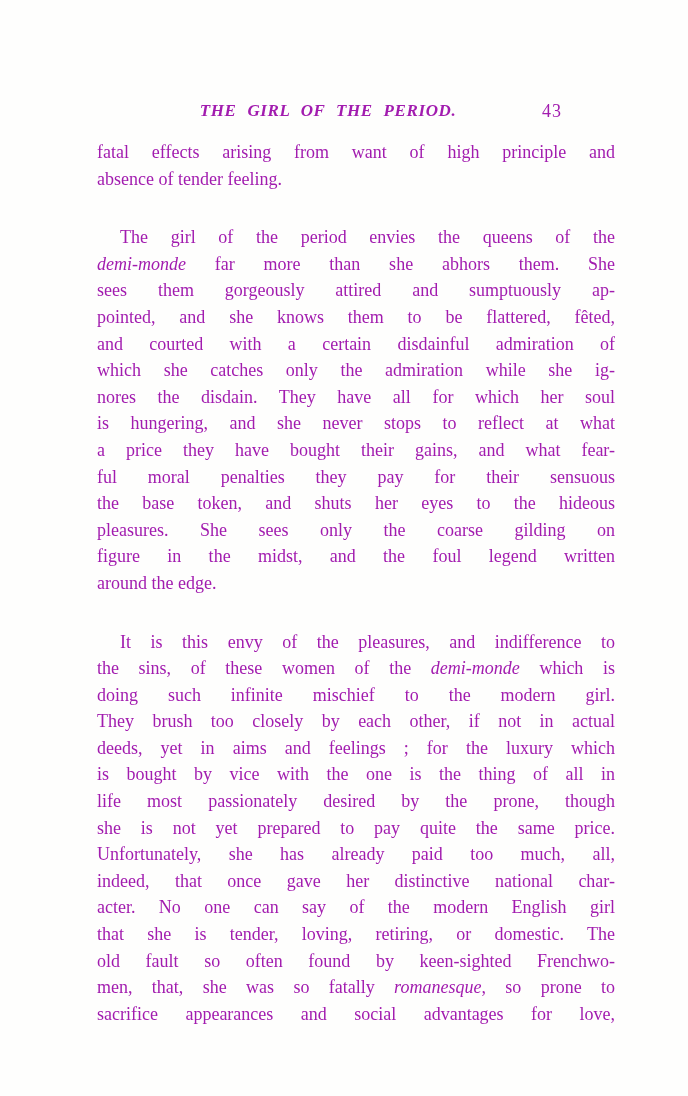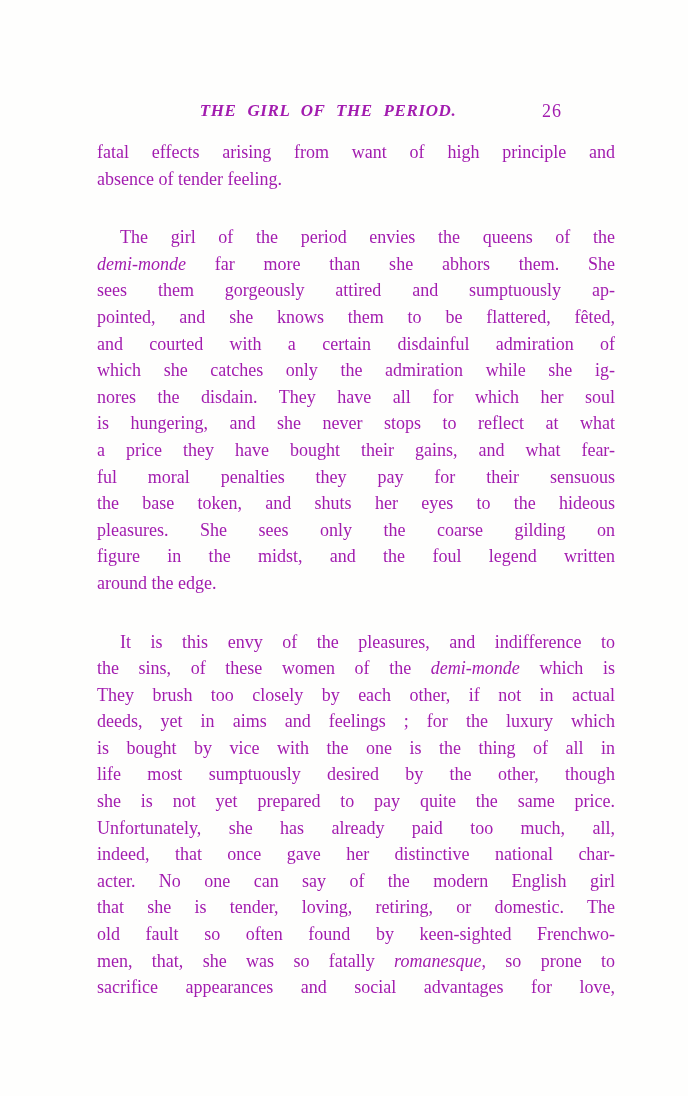--- a/index.html
+++ b/index.html
@@ -67,45 +67,46 @@
   .line i {
     font-style: italic;
   }
 </style>
 </head>
 <body>
 
 <div class="page">
   <div class="header">
     <span class="running-title">THE GIRL OF THE PERIOD.</span>
-    <span class="page-number">26</span>
+    <span class="page-number">43</span>
   </div>
   <div class="body-text">
       <div class="line"><span>fatal effects arising from want of high principle and</span></div>
       <div class="line para-end"><span>absence of tender feeling.</span></div>
       <div class="line indent"><span>The girl of the period envies the queens of the</span></div>
       <div class="line"><i>demi-monde</i><span> far more than she abhors them. She</span></div>
       <div class="line"><span>sees them gorgeously attired and sumptuously ap-</span></div>
       <div class="line"><span>pointed, and she knows them to be flattered, fêted,</span></div>
       <div class="line"><span>and courted with a certain disdainful admiration of</span></div>
       <div class="line"><span>which she catches only the admiration while she ig-</span></div>
       <div class="line"><span>nores the disdain. They have all for which her soul</span></div>
       <div class="line"><span>is hungering, and she never stops to reflect at what</span></div>
       <div class="line"><span>a price they have bought their gains, and what fear-</span></div>
       <div class="line"><span>ful moral penalties they pay for their sensuous</span></div>
       <div class="line"><span>the base token, and shuts her eyes to the hideous</span></div>
       <div class="line"><span>pleasures. She sees only the coarse gilding on</span></div>
       <div class="line"><span>figure in the midst, and the foul legend written</span></div>
       <div class="line para-end"><span>around the edge.</span></div>
       <div class="line indent"><span>It is this envy of the pleasures, and indifference to</span></div>
       <div class="line"><span>the sins, of these women of the </span><i>demi-monde</i><span> which is</span></div>
+      <div class="line"><span>doing such infinite mischief to the modern girl.</span></div>
       <div class="line"><span>They brush too closely by each other, if not in actual</span></div>
       <div class="line"><span>deeds, yet in aims and feelings ; for the luxury which</span></div>
       <div class="line"><span>is bought by vice with the one is the thing of all in</span></div>
-      <div class="line"><span>life most sumptuously desired by the other, though</span></div>
+      <div class="line"><span>life most passionately desired by the prone, though</span></div>
       <div class="line"><span>she is not yet prepared to pay quite the same price.</span></div>
       <div class="line"><span>Unfortunately, she has already paid too much, all,</span></div>
       <div class="line"><span>indeed, that once gave her distinctive national char-</span></div>
       <div class="line"><span>acter. No one can say of the modern English girl</span></div>
       <div class="line"><span>that she is tender, loving, retiring, or domestic. The</span></div>
       <div class="line"><span>old fault so often found by keen-sighted Frenchwo-</span></div>
       <div class="line"><span>men, that, she was so fatally </span><i>romanesque</i><span>, so prone to</span></div>
       <div class="line"><span>sacrifice appearances and social advantages for love,</span></div>
     </div>
 </div>

